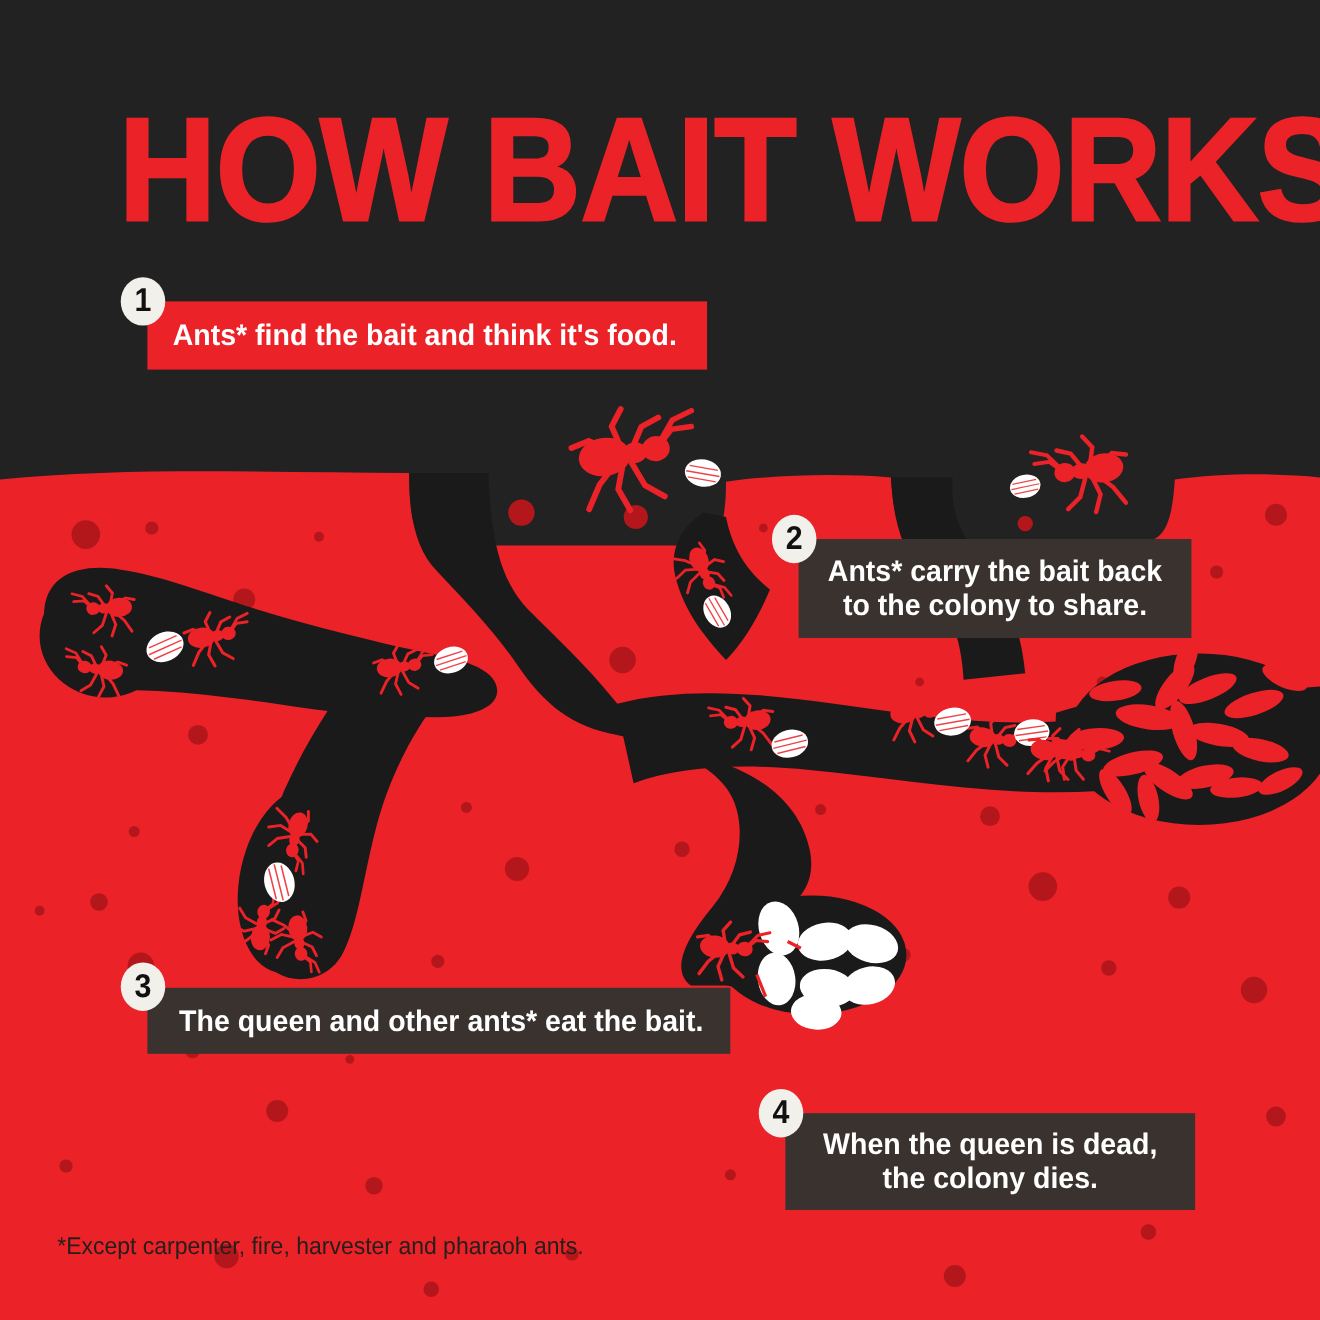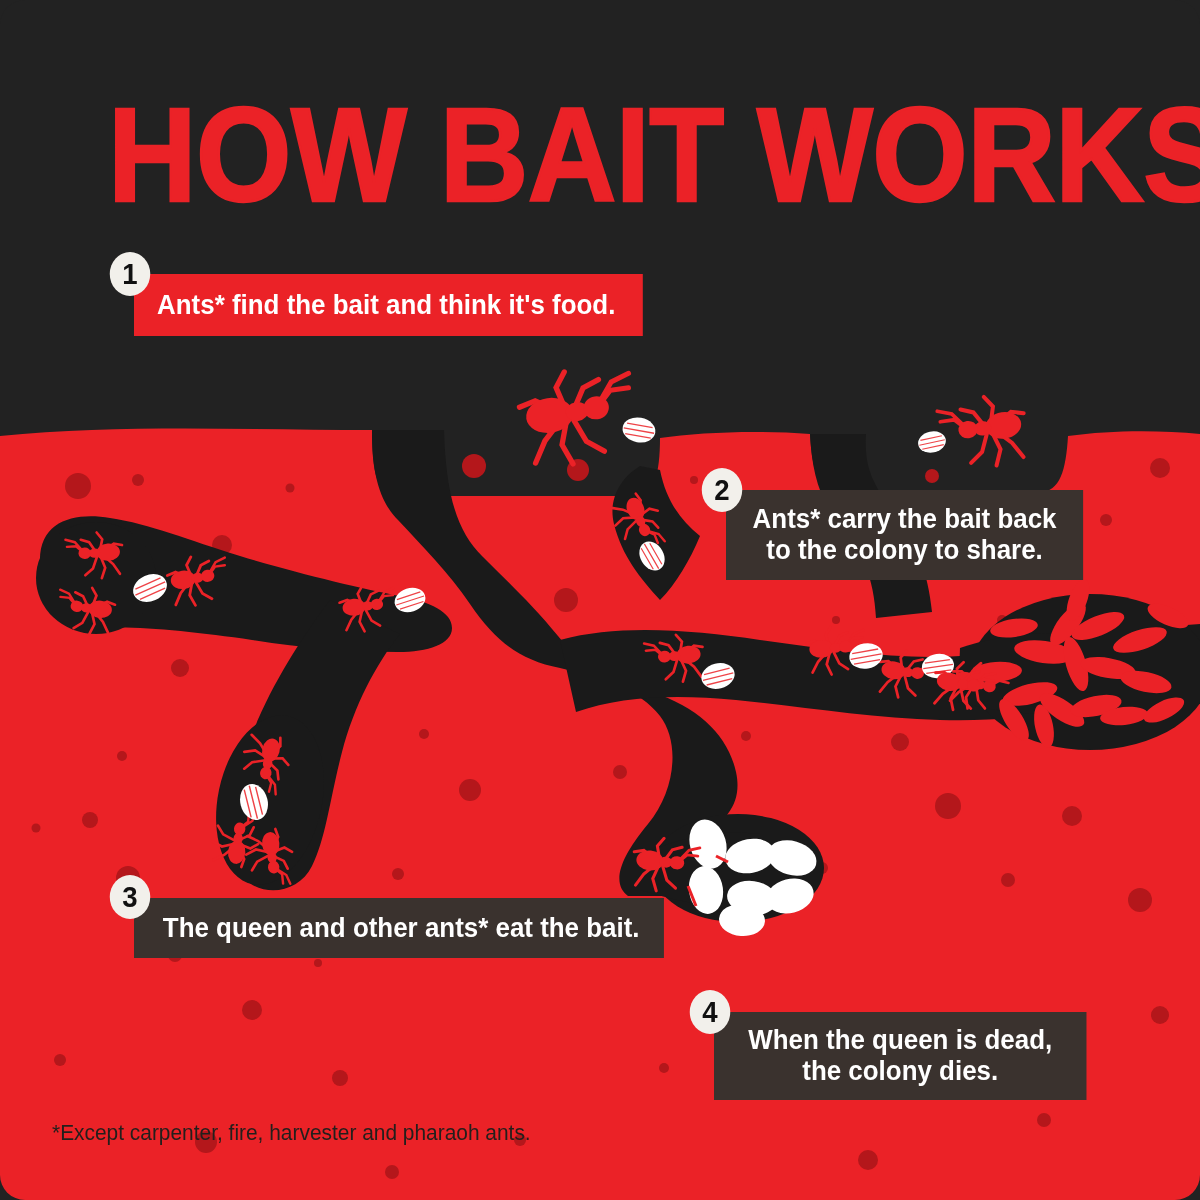--- a/index.html
+++ b/index.html
@@ -10,21 +10,20 @@
   }
   body {
     font-family: "Liberation Sans", sans-serif;
   }
   #poster {
     position: relative;
     width: 1200px;
     height: 1200px;
     background: #222222;
     overflow: hidden;
-    border-radius: 25px;
   }
   #scene {
     position: absolute;
     inset: 0;
     width: 1200px;
     height: 1200px;
   }
 
   
   .title {

